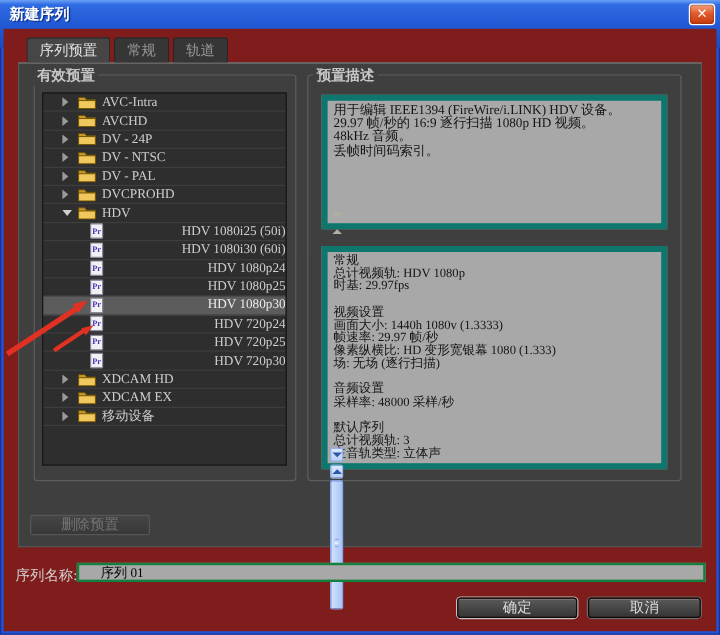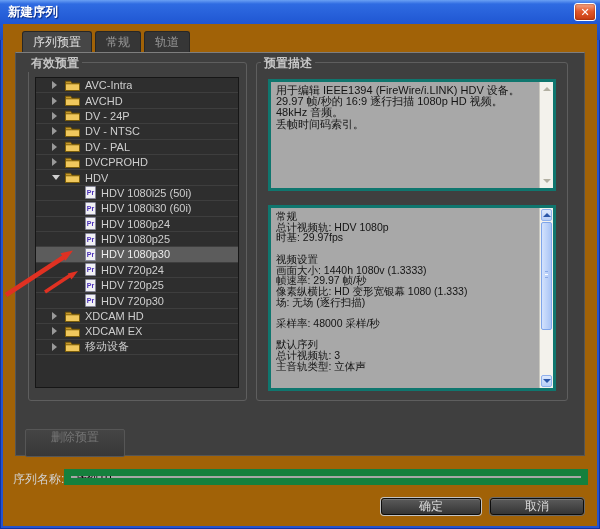--- a/index.html
+++ b/index.html
@@ -13,21 +13,21 @@
     background:linear-gradient(180deg,#6aa0f4 0%,#2f6be2 10%,#1f56d2 60%,#1a4ac2 100%); }
   .title-text { position:absolute; left:8px; top:4px; color:#fff; font-size:12.5px;
     font-weight:bold; text-shadow:1px 1px 1px #0a2a80; }
   .close-btn { position:absolute; top:3px; right:4px; width:22px; height:18px;
     border:1px solid #fff; border-radius:3px;
     background:linear-gradient(180deg,#f6a888 0%,#e2592c 45%,#c63c10 100%);
     color:#fff; font-size:11px; font-weight:bold; text-align:center; line-height:16px;
     box-shadow:inset 0 0 2px #7e1e00; cursor:pointer; }
 
   .content { position:absolute; left:3px; right:3px; top:24px; bottom:3px;
-    background:#a16207; overflow:hidden; font-size:12px; color:#c8c8c8; }
+    background:#7f1d1d; overflow:hidden; font-size:12px; color:#c8c8c8;font-family:Liberation Serif, serif; }
 
   
   .tabbar { position:absolute; left:19px; top:7px; height:21px; display:flex; z-index:2; }
   .tab { height:21px; line-height:21px; padding:0 10px; margin-right:3px;
     background:#363636; border:1px solid #272727; border-bottom:none;
     border-radius:3px 3px 0 0; color:#979797; cursor:pointer; }
   .tab.active { background:#464646; color:#e3e3e3; }
 
   .panel { position:absolute; left:12px; top:28px; width:570px; height:404px;
     border:1px solid #555; border-top-color:#7e7e7e; background:#3f3f3f; }
@@ -41,36 +41,36 @@
   .legend-presets { left:25px; }
   .legend-desc { left:258px; }
 
   
   .tree { position:absolute; left:32px; top:53px; width:204px; height:311px;
     background:#2e2e2e; border:1px solid #161616; overflow:hidden; }
   .trow { height:15.4px; display:flex; align-items:center;
     border-bottom:1px solid #3e3e3e; font-size:11px; color:#cecece;
     white-space:nowrap; cursor:pointer; }
   .trow.folder { padding-left:16px; }
-  .trow.file { padding-left:49px; }
+  .trow.file { padding-left:39px;justify-content:space-between; }
   .trow.selected { background:#5c5c5c; color:#ececec; }
   .tw { width:11px; display:inline-flex; }
   .tri-r { width:0; height:0; border-left:5px solid #9a9a9a;
     border-top:4px solid transparent; border-bottom:4px solid transparent; }
   .tri-d { width:0; height:0; border-top:5px solid #cfcfcf;
     border-left:4px solid transparent; border-right:4px solid transparent; }
   .folder-ic { display:inline-flex; margin:0 5px 0 2px; }
   .pricon { display:inline-flex; width:11px; height:13px; margin-right:5px;
     background:#f1f1f4; border:1px solid #88889a; border-radius:1px;
     color:#4a2fb8; font-size:7px; font-weight:bold;
     align-items:center; justify-content:center; flex:none; }
   .tlabel { overflow:hidden; }
 
   
-  .ta { position:absolute; display:flex; background:#a8a8a8; border:3px solid #0f766e; }
+  .ta { position:absolute; display:flex; background:#a8a8a8; border:5px solid #0f766e;flex-direction:column; }
   .ta1 { left:265px; top:55px; width:288px; height:112px; }
   .ta2 { left:265px; top:181px; width:288px; height:186px; }
   .ta-text { flex:1; padding:3px 5px; color:#141414; overflow:hidden; }
   .ta1 .dline { font-size:11px; line-height:11.2px; }
   .ta2 .dline { font-size:10.5px; line-height:10.7px; }
 
   .sb { width:14px; background:#f3f2ec; border-left:1px solid #c9c8c0;
     position:relative; flex:none; }
   .sb-btn { position:absolute; left:1px; right:1px; height:12px;
     display:flex; align-items:center; justify-content:center; cursor:pointer; }
@@ -84,27 +84,27 @@
   .sb-blue .chev-up { border-bottom-color:#2b57a8; }
   .sb-blue .chev-dn { border-top-color:#2b57a8; }
   .sb-thumb { position:absolute; left:1px; right:1px; top:14px; height:108px;
     background:linear-gradient(90deg,#d3e2fd,#a9c4f5); border:1px solid #7fa5ea;
     border-radius:2px; cursor:grab; }
   .sb-thumb::after { content:""; position:absolute; left:3px; right:3px; top:48px;
     height:5px; border-top:1px solid #8aaae9; border-bottom:1px solid #8aaae9;
     background:linear-gradient(#fff,#fff) center/100% 1px no-repeat; }
 
   
-  .del-btn { position:absolute; left:22px; top:405px; width:100px; height:28px;
+  .del-btn { position:absolute; left:22px; top:405px; width:100px; height:17px;
     background:linear-gradient(180deg,#454545,#383838); border:1px solid #565656;
     border-radius:2px; color:#757575; text-align:center; line-height:15px; font-size:12px; }
   .seq-label { position:absolute; left:10px; top:447px; color:#d2d2d2; }
   .seq-input { position:absolute; left:61px; top:445px; width:524px; height:16px;
-    background:#a8a8a8; border:7px solid #15803d; color:#000;
-    font-size:11px; padding:0 5px; font-family:inherit; }
+    background:#a8a8a8; border:2px solid #15803d; color:#000;
+    font-size:11px; padding:0 18px; font-family:inherit; }
   .btn { position:absolute; top:474px; height:17px;
     background:linear-gradient(180deg,#5a5a5a,#353535); border:1px solid #0d0d0d;
     border-radius:3px; color:#dcdcdc; text-align:center; line-height:15px;
     font-size:12px; cursor:pointer; }
   .btn-ok { left:378px; width:100px; box-shadow:0 0 0 1px #c3c3c3, inset 0 1px 0 #757575; }
   .btn-cancel { left:487px; width:94px; box-shadow:0 0 0 1px #6a6a6a, inset 0 1px 0 #757575; }
 
   .arrows { position:absolute; left:0; top:0; width:300px; height:300px;
     pointer-events:none; z-index:5; }
 </style>
@@ -310,20 +310,21 @@
           <div class="dline">常规</div>
           <div class="dline">总计视频轨: HDV 1080p</div>
           <div class="dline">时基: 29.97fps</div>
           <div class="dline">&nbsp;</div>
           <div class="dline">视频设置</div>
           <div class="dline">画面大小: 1440h 1080v (1.3333)</div>
           <div class="dline">帧速率: 29.97 帧/秒</div>
           <div class="dline">像素纵横比: HD 变形宽银幕 1080 (1.333)</div>
           <div class="dline">场: 无场 (逐行扫描)</div>
           <div class="dline">&nbsp;</div>
+          <div class="dline">音频设置</div>
           <div class="dline">采样率: 48000 采样/秒</div>
           <div class="dline">&nbsp;</div>
           <div class="dline">默认序列</div>
           <div class="dline">总计视频轨: 3</div>
           <div class="dline">主音轨类型: 立体声</div>
         </div>
       <div class="sb sb-blue">
         <div class="sb-btn sb-up">
             <i class="chev-up"></i>
           </div>

